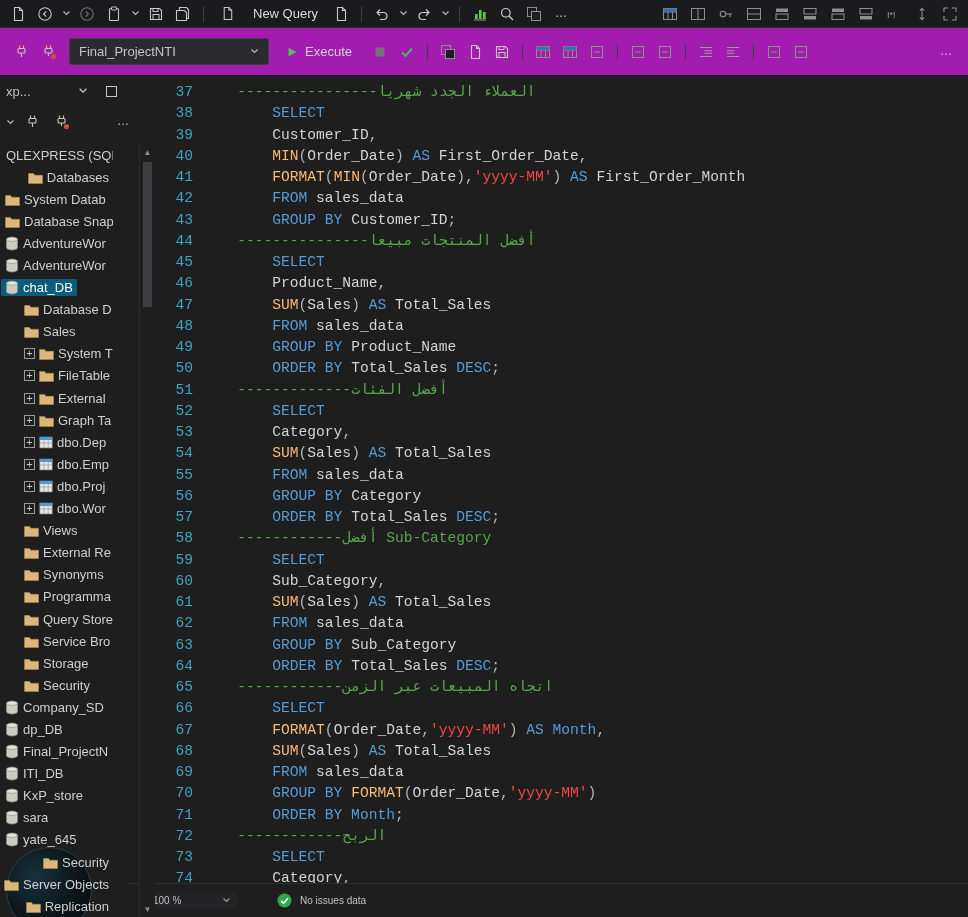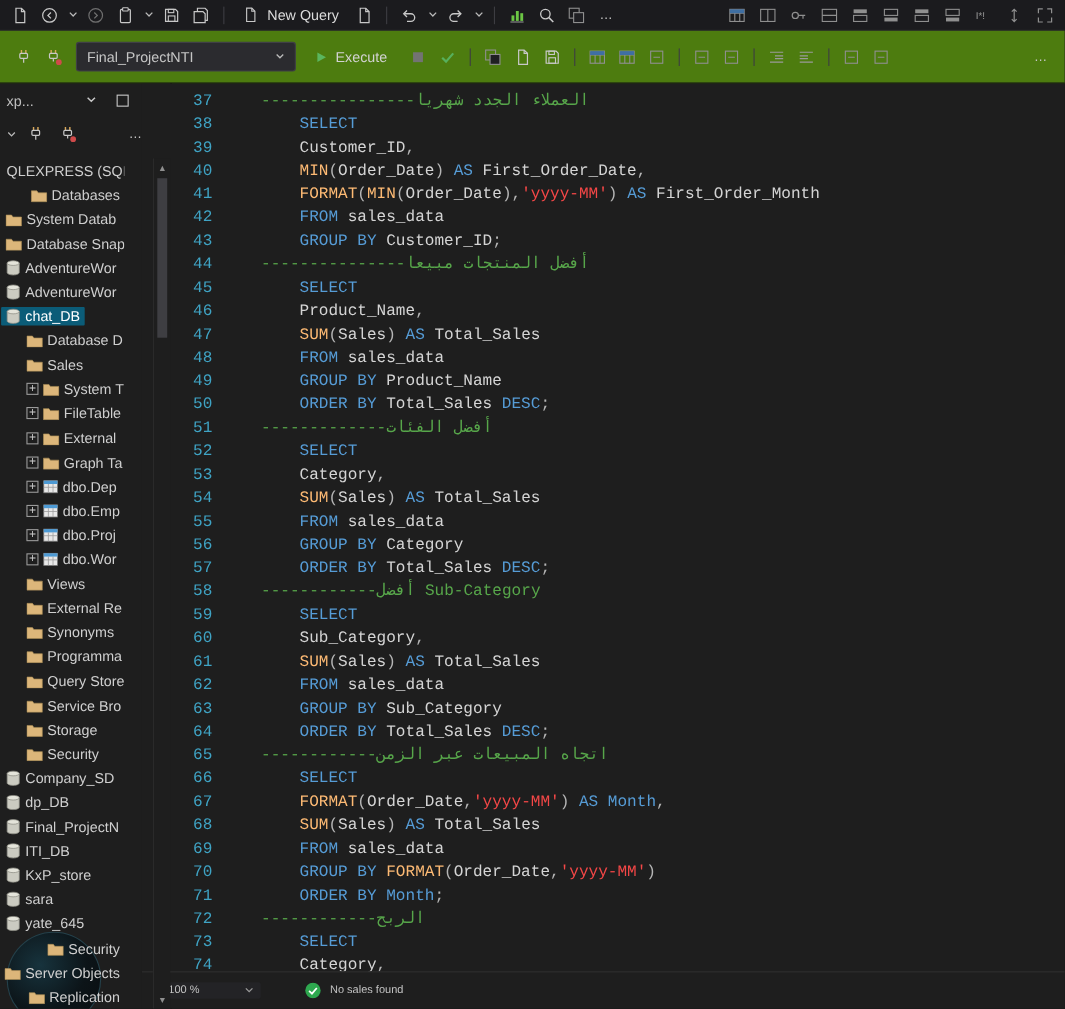--- a/index.html
+++ b/index.html
@@ -6,26 +6,26 @@
   body{width:968px;height:917px;overflow:hidden;font-family:"Liberation Sans",sans-serif;}
   .app{position:relative;width:968px;height:917px;background:#1e1e1e;overflow:hidden;}
 
   
   .titlebar{position:absolute;left:0;top:0;width:100%;height:28px;background:#1b1b1e;
     border-bottom:1px solid #2a2a2d;display:flex;align-items:center;padding:0 6px;box-sizing:border-box;gap:4px;}
   .tb-group{display:flex;align-items:center;gap:3px;}
   .tb-icon{width:24px;height:22px;display:flex;align-items:center;justify-content:center;flex:none;border-radius:3px;}
   .tb-icon.narrow{width:12px;}
   .tb-sep{width:1px;height:16px;background:#3d3d42;margin:0 5px;flex:none;}
-  .newquery-btn{display:flex;align-items:center;gap:8px;color:#dcdcdc;font-size:13px;padding:0 7px;height:24px;
+  .newquery-btn{display:flex;align-items:center;gap:18px;color:#dcdcdc;font-size:13px;padding:0 7px;height:24px;
     background:none;border:none;font-family:inherit;cursor:default;flex:none;}
   .titlebar-right{margin-left:auto;display:flex;align-items:center;gap:4px;}
 
   
-  .toolbar2{position:absolute;left:0;top:28px;width:100%;height:48px;background:#4d7c0f;
+  .toolbar2{position:absolute;left:0;top:28px;width:100%;height:48px;background:#a21caf;
     border-bottom:1px solid #0e0e0e;display:flex;align-items:center;padding:0 10px;box-sizing:border-box;gap:8px;}
   .db-combo{width:200px;height:27px;background:#2b2b2f;border:1px solid #3f3f46;border-radius:3px;
     display:flex;align-items:center;padding:0 9px;box-sizing:border-box;color:#c5c5c5;font-size:13px;gap:6px;flex:none;}
   .db-combo .chev{margin-left:auto;display:flex;}
   .execute-btn{display:flex;align-items:center;gap:6px;color:#d2d2d2;font-size:13px;background:none;border:none;
     font-family:inherit;padding:0 8px;height:26px;flex:none;}
   .toolbar2 .grow{flex:1;}
   .toolbar2 .grow > :last-child{margin-left:auto;}
 
   
@@ -982,17 +982,17 @@
           </svg>
       </span>
     </div>
     <div class="issues">
       <span style="display:flex">
         <svg viewBox="0 0 15 15" width="15" height="15">
             <circle cx="7.5" cy="7.5" r="7" fill="#2ea84f"></circle>
             <path d="M4 7.8 6.6 10.3 11 5.2" stroke="#fff" stroke-width="1.6" fill="none"></path>
           </svg>
       </span>
-      <span>No sales found</span>
+      <span>No issues data</span>
     </div>
   </footer>
 
 </div>
 
 </body></html>

